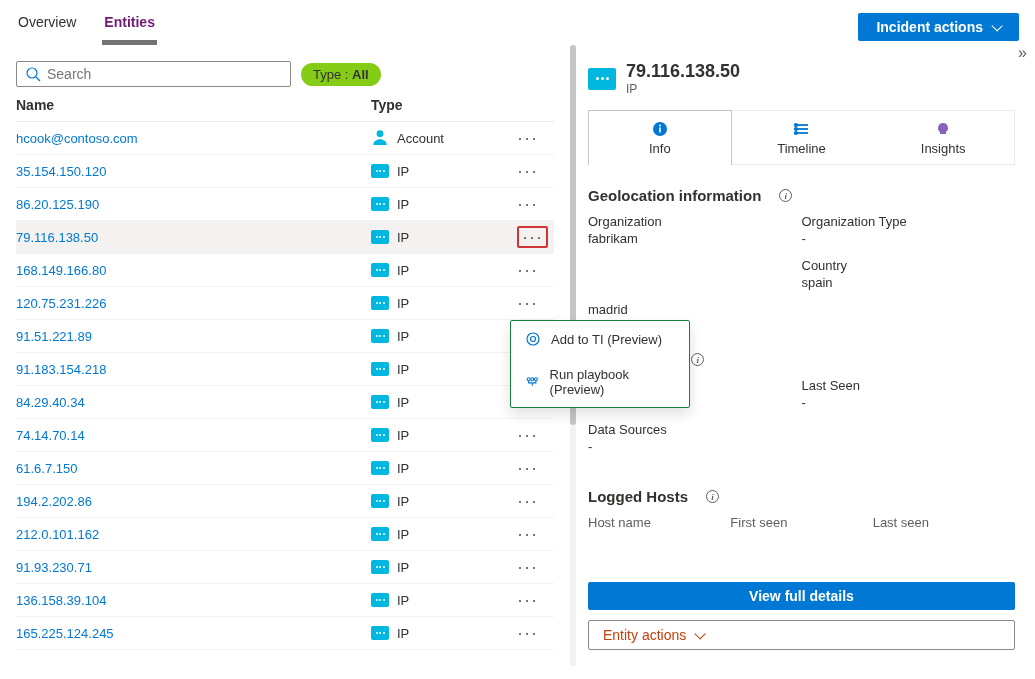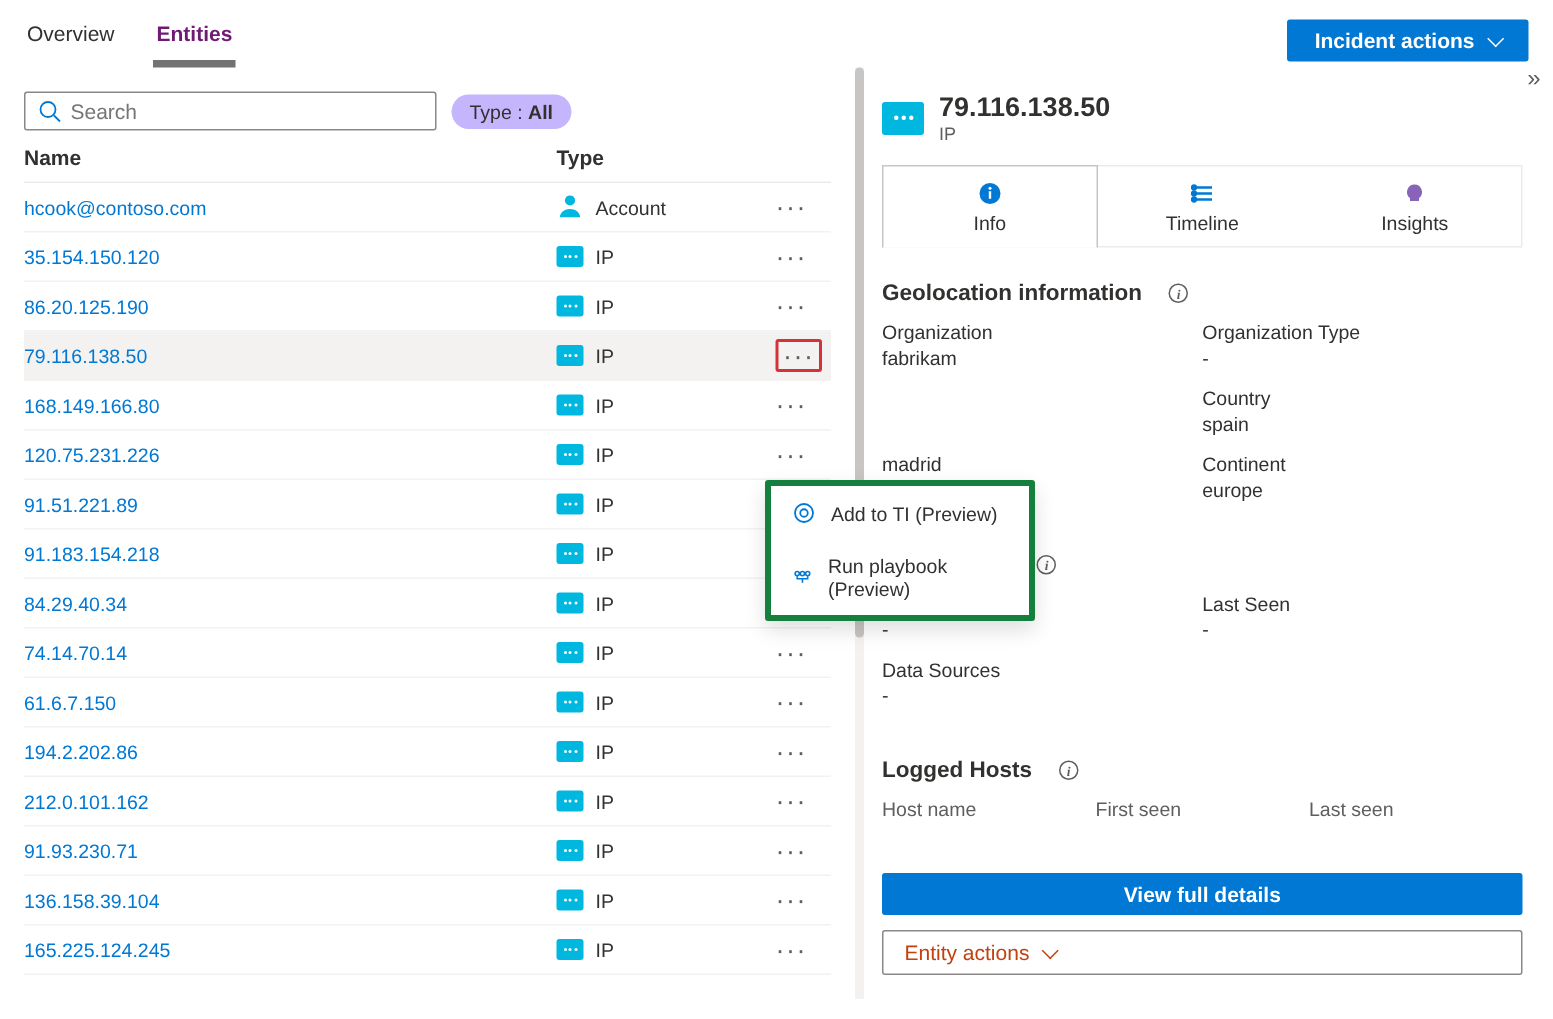--- a/index.html
+++ b/index.html
@@ -17,42 +17,42 @@
   .main { display: flex; }
   .left-pane { width: 570px; padding: 16px; position: relative; }
   .divider { width: 6px; background: #f3f2f1; position: relative; }
   .scroll-thumb { position: absolute; left: 0; top: 0; width: 6px; height: 380px; background: #c8c6c4; border-radius: 3px; }
   .right-pane { flex: 1; padding: 16px 20px 16px 12px; display: flex; flex-direction: column; }
 
   .search-row { display: flex; align-items: center; gap: 10px; margin-bottom: 4px; }
   .search-box { display: flex; align-items: center; border: 1px solid #8a8886; border-radius: 2px; padding: 4px 8px; flex: 1; max-width: 275px; }
   .search-box svg { width: 16px; height: 16px; color: #0078d4; margin-right: 6px; }
   .search-box input { border: none; outline: none; font-size: 14px; flex: 1; }
-  .type-pill { background: #c4b5fd; border-radius: 12px; padding: 4px 12px; font-size: 13px; }
+  .type-pill { background: #84cc16; border-radius: 12px; padding: 4px 12px; font-size: 13px; }
   .type-pill b { font-weight: 600; }
 
   .col-headers { display: flex; padding: 6px 0 8px; border-bottom: 1px solid #edebe9; }
   .col-name { width: 355px; font-weight: 600; font-size: 14px; }
   .col-type { width: 140px; font-weight: 600; font-size: 14px; }
   .col-act { flex: 1; }
 
   .entity-row { display: flex; align-items: center; height: 33px; border-bottom: 1px solid #f3f2f1; }
   .entity-row.selected { background: #f3f2f1; }
   .entity-row .c-name { width: 355px; padding-left: 0; }
   .entity-row .c-name a { color: #0078d4; text-decoration: none; font-size: 13px; }
   .entity-row .c-type { width: 140px; display: flex; align-items: center; gap: 8px; font-size: 13px; }
   .entity-row .c-act { flex: 1; text-align: left; padding-left: 6px; font-size: 18px; letter-spacing: 1px; color: #605e5c; cursor: pointer; position: relative; }
 
   .ip-icon { display: inline-flex; width: 18px; height: 14px; background: #00b7e0; border-radius: 2px; align-items: center; justify-content: center; gap: 1.5px; }
   .ip-icon i { width: 2px; height: 2px; background: #fff; border-radius: 50%; }
   .acct-icon { color: #00b7e0; }
 
   .act-menu-highlight { border: 2px solid #d13438; border-radius: 2px; display: inline-block; padding: 0 3px; line-height: 18px; }
 
-  .context-menu { position: absolute; left: 510px; top: 275px; background: #fff; border: 4px solid #15803d; box-shadow: 0 6px 14px rgba(0,0,0,.13); border-radius: 2px; min-width: 180px; z-index: 10; }
+  .context-menu { position: absolute; left: 510px; top: 275px; background: #fff; border: 1px solid #15803d; box-shadow: 0 6px 14px rgba(0,0,0,.13); border-radius: 2px; min-width: 180px; z-index: 10; }
   .context-menu-item { display: flex; align-items: center; gap: 10px; padding: 10px 14px; font-size: 13px; cursor: pointer; }
   .context-menu-item svg { width: 16px; height: 16px; color: #0078d4; }
 
   .entity-header { display: flex; align-items: center; gap: 10px; margin-bottom: 14px; }
   .entity-header .big-ip-icon { width: 28px; height: 22px; background: #00b7e0; border-radius: 2px; display: flex; align-items: center; justify-content: center; gap: 2px; }
   .entity-header .big-ip-icon i { width: 3px; height: 3px; background: #fff; border-radius: 50%; }
   .entity-header-title { font-size: 18px; font-weight: 600; }
   .entity-header-sub { font-size: 12px; color: #605e5c; }
 
   .detail-tabs { display: flex; border: 1px solid #edebe9; }
@@ -396,24 +396,20 @@
           </div>
         <div class="kv">
             <div class="kv-label">Country</div>
             <div class="kv-value">spain</div>
           </div>
       </div>
       <div class="two-col">
         <div class="kv">
             <div class="kv-value">madrid</div>
           </div>
-        <div class="kv">
-            <div class="kv-label">Continent</div>
-            <div class="kv-value">europe</div>
-          </div>
       </div>
     </div>
 
     <div class="section">
       <div class="section-title">
         <span>Log Activity</span>
         <span class="info-icon">i</span>
       </div>
       <div class="two-col">
         <div class="kv">

